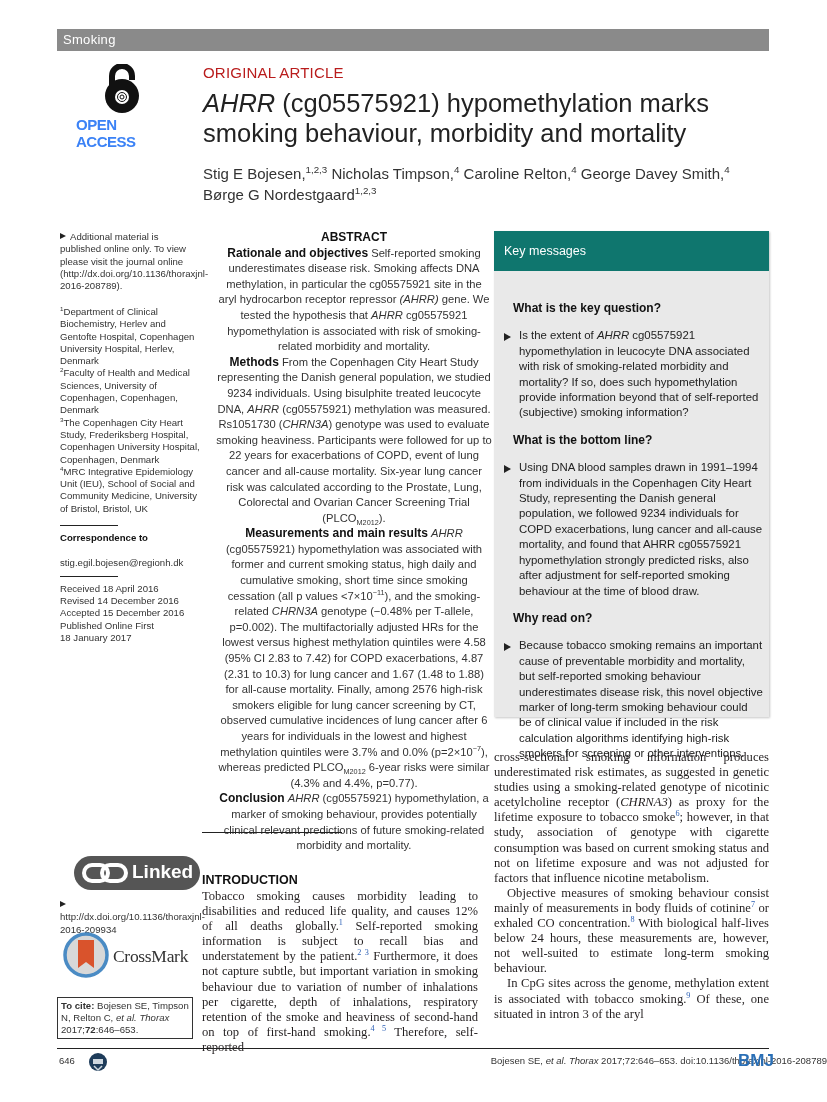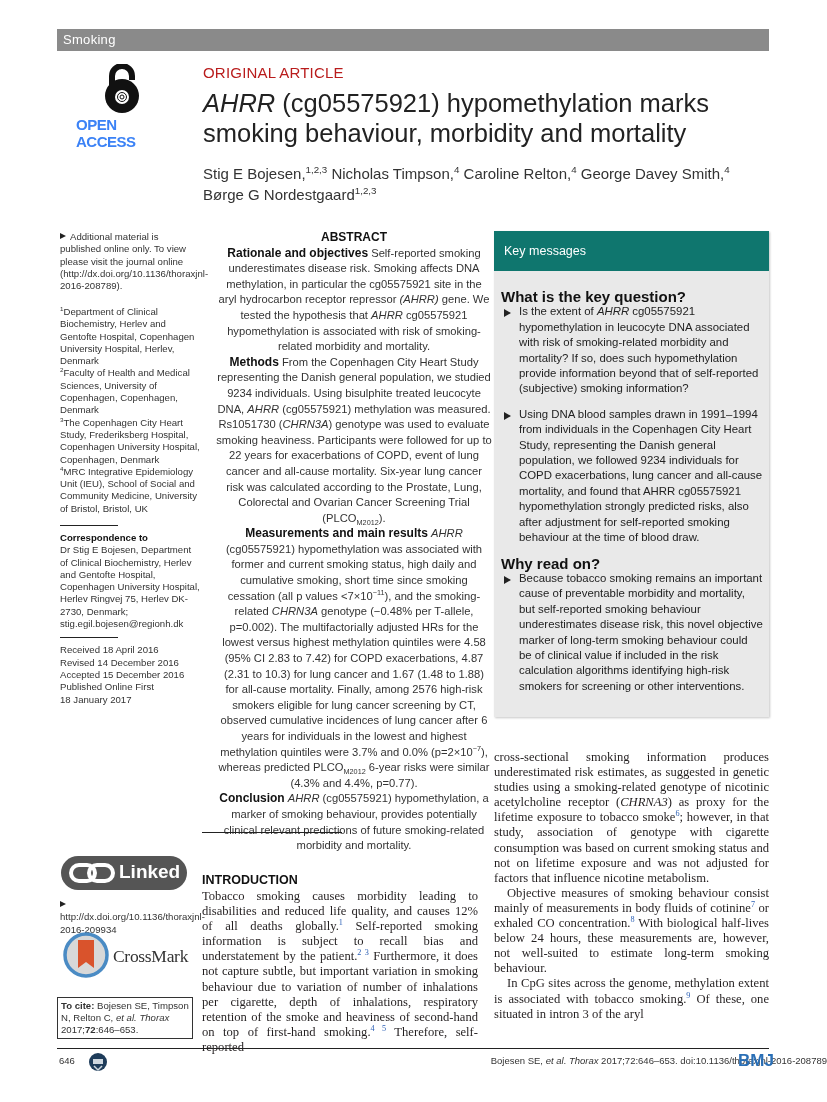--- a/index.html
+++ b/index.html
@@ -33,29 +33,29 @@
 
   .intro-head { position: absolute; left: 202px; top: 873px; font-weight: bold; font-size: 12.5px; color: #111; }
   .intro { position: absolute; left: 202px; top: 889px; width: 276px; font-size: 12.6px; line-height: 15.1px; text-align: justify; color: #231f20; }
   .intro p { margin: 0; text-indent: 0; }
   .ref { color: #2b5fb5; }
 
   .km-box { position: absolute; left: 494px; top: 231px; width: 275px; height: 486px; background: #e9e9e9; box-shadow: 1px 1px 2px #c8c8c8; }
   .km-head { position: absolute; left: 0; top: 0; width: 275px; height: 40px; background: #0f766e; }
   .km-head span { position: absolute; left: 10px; top: 13px; color: #ffffff; font-size: 12.5px; }
   .km-body { position: absolute; left: 7px; top: 58px; width: 262px; font-size: 11.4px; line-height: 15.4px; color: #222; }
-  .km-q { font-weight: bold; font-size: 15px; color: #111; margin: 0; }
+  .km-q { font-weight: bold; font-size: 12px; color: #111; margin: 12px; }
   .km-item { position: relative; padding-left: 18px; margin: 0 0 10px 0; }
   .km-item .tri { position: absolute; left: 3px; top: 5px; border-left: 7px solid #222; border-top: 4px solid transparent; border-bottom: 4px solid transparent; }
 
   .right-text { position: absolute; left: 494px; top: 750px; width: 275px; font-size: 12.6px; line-height: 15.1px; text-align: justify; color: #231f20; }
   .right-text p { margin: 0; }
   .right-text p.indent { text-indent: 13px; }
 
-  .linked { position: absolute; left: 61px; top: 856px; width: 126px; height: 34px; background: #555; border-radius: 17px; text-align: right; }
+  .linked { position: absolute; left: 74px; top: 856px; width: 126px; height: 34px; background: #555; border-radius: 17px; text-align: right; }
   .linked-text { position: absolute; left: 58px; top: 5px; color: #ffffff; font-size: 19px; font-weight: bold; }
   .linked-icon { position: absolute; left: 8px; top: 5px; width: 46px; height: 24px; }
 
   .crossmark { position: absolute; left: 63px; top: 932px; width: 130px; height: 50px; }
   .crossmark-text { position: absolute; left: 50px; top: 14px; font-size: 17.5px; color: #333; letter-spacing: -0.3px; }
 
   .cite-box { position: absolute; left: 57px; top: 997px; width: 136px; height: 42px; border: 1px solid #333; padding: 2px 3px; box-sizing: border-box; font-size: 9.6px; line-height: 12.2px; color: #333; }
 
   .footer-rule { position: absolute; left: 57px; top: 1048px; width: 712px; height: 1px; background: #222; }
   .page-num { position: absolute; left: 59px; top: 1055px; font-size: 9.5px; color: #333; }
@@ -99,21 +99,21 @@
 </div>
 <div class="left-col sans" style="top:306px;">
   <div><sup>1</sup><span>Department of Clinical Biochemistry, Herlev and Gentofte Hospital, Copenhagen University Hospital, Herlev, Denmark</span></div>
   <div><sup>2</sup><span>Faculty of Health and Medical Sciences, University of Copenhagen, Copenhagen, Denmark</span></div>
   <div><sup>3</sup><span>The Copenhagen City Heart Study, Frederiksberg Hospital, Copenhagen University Hospital, Copenhagen, Denmark</span></div>
   <div><sup>4</sup><span>MRC Integrative Epidemiology Unit (IEU), School of Social and Community Medicine, University of Bristol, Bristol, UK</span></div>
 </div>
 <div class="left-col sans" style="top:519px;">
   <div class="rule"></div>
   <b>Correspondence to</b><br>
-  <span>Dr Stig E Bojesen, Department of Clinical Biochemistry, Herlev and Gentofte Hospital, Copenhagen University Hospital, Herlev Ringvej 75, Herlev DK-2730, Denmark;</span><br>
+  <br>
   <span>stig.egil.bojesen@regionh.dk</span>
   <div class="rule" style="margin-top:7px;"></div>
   <div>Received 18 April 2016</div>
   <div>Revised 14 December 2016</div>
   <div>Accepted 15 December 2016</div>
   <div>Published Online First</div>
   <div>18 January 2017</div>
 </div>
 
 <div class="linked sans">
@@ -157,20 +157,21 @@
 <div class="km-box sans">
   <div class="km-head">
     <span>Key messages</span>
   </div>
   <div class="km-body">
     <p class="km-q">What is the key question?</p>
     <div class="km-item">
       <span class="tri"></span>
       <span>Is the extent of </span><i>AHRR</i><span> cg05575921 hypomethylation in leucocyte DNA associated with risk of smoking-related morbidity and mortality? If so, does such hypomethylation provide information beyond that of self-reported (subjective) smoking information?</span>
     </div>
+    <p class="km-q">What is the bottom line?</p>
     <div class="km-item">
       <span class="tri"></span>
       <span>Using DNA blood samples drawn in 1991–1994 from individuals in the Copenhagen City Heart Study, representing the Danish general population, we followed 9234 individuals for COPD exacerbations, lung cancer and all-cause mortality, and found that AHRR cg05575921 hypomethylation strongly predicted risks, also after adjustment for self-reported smoking behaviour at the time of blood draw.</span>
     </div>
     <p class="km-q">Why read on?</p>
     <div class="km-item">
       <span class="tri"></span>
       <span>Because tobacco smoking remains an important cause of preventable morbidity and mortality, but self-reported smoking behaviour underestimates disease risk, this novel objective marker of long-term smoking behaviour could be of clinical value if included in the risk calculation algorithms identifying high-risk smokers for screening or other interventions.</span>
     </div>
   </div>

